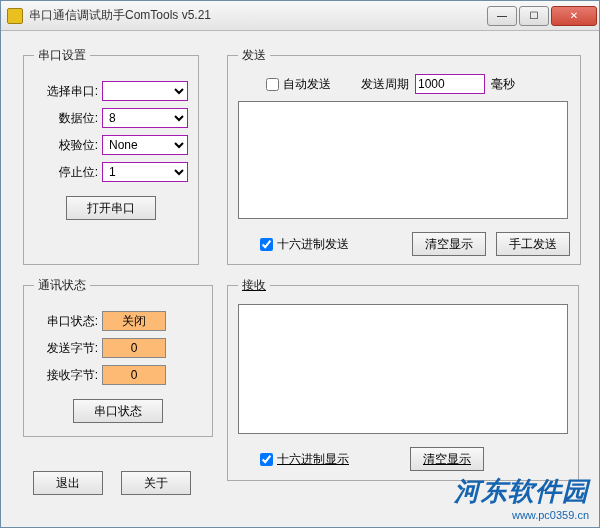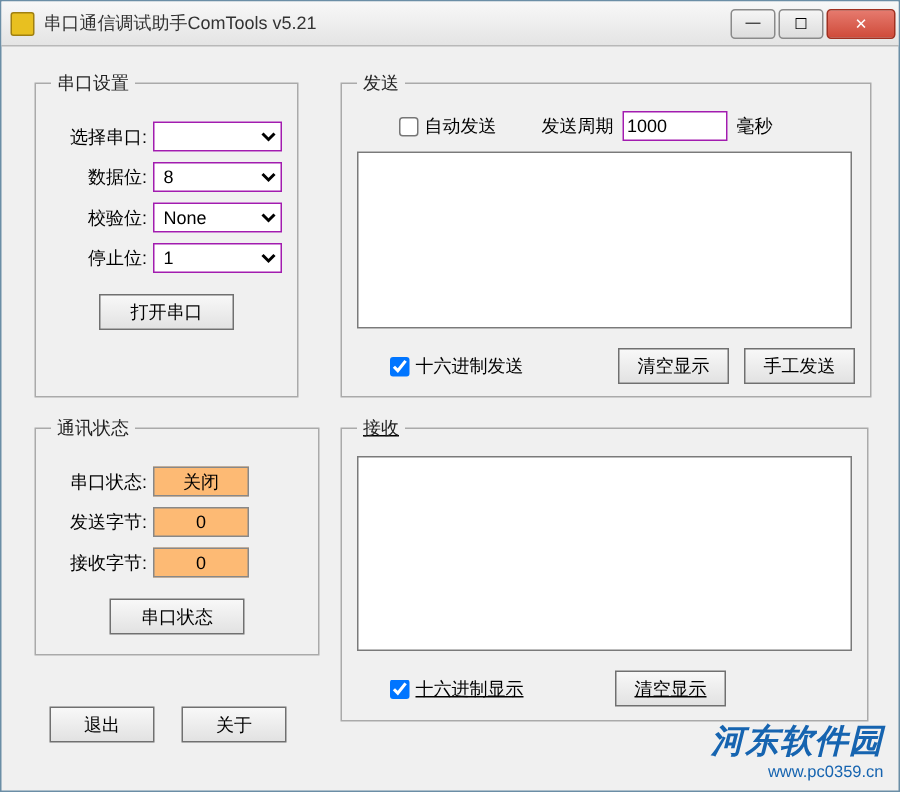--- a/index.html
+++ b/index.html
@@ -99,21 +99,21 @@
   .chk { margin-right: 4px; vertical-align: middle; }
   .fs-port   { left: 22px;  top: 16px;  width: 176px; height: 218px; }
   .fs-status { left: 22px;  top: 246px; width: 190px; height: 160px; }
   .fs-send   { left: 226px; top: 16px;  width: 354px; height: 218px; }
   .fs-recv   { left: 226px; top: 246px; width: 304px; height: 204px; text-decoration: underline; }
   .bottom-btns { position: absolute; left: 32px; top: 440px; display: flex; gap: 18px; }
   .watermark {
     position: absolute; right: 10px; bottom: 6px;
     text-align: right; pointer-events: none;
   }
-  .watermark .wb { font-size: 22px; font-weight: bold; color: #1664b0; font-style: italic; letter-spacing: 1px; }
+  .watermark .wb { font-size: 26px; font-weight: bold; color: #1664b0; font-style: italic; letter-spacing: 1px; }
   .watermark .wu { font-size: 11px; color: #1664b0; }
 </style>
 </head>
 <body>
 
 <div class="window">
   <div class="titlebar">
     <div class="titlebar-icon"></div>
     <div class="titlebar-text">串口通信调试助手ComTools v5.21</div>
     <div class="win-btns">

